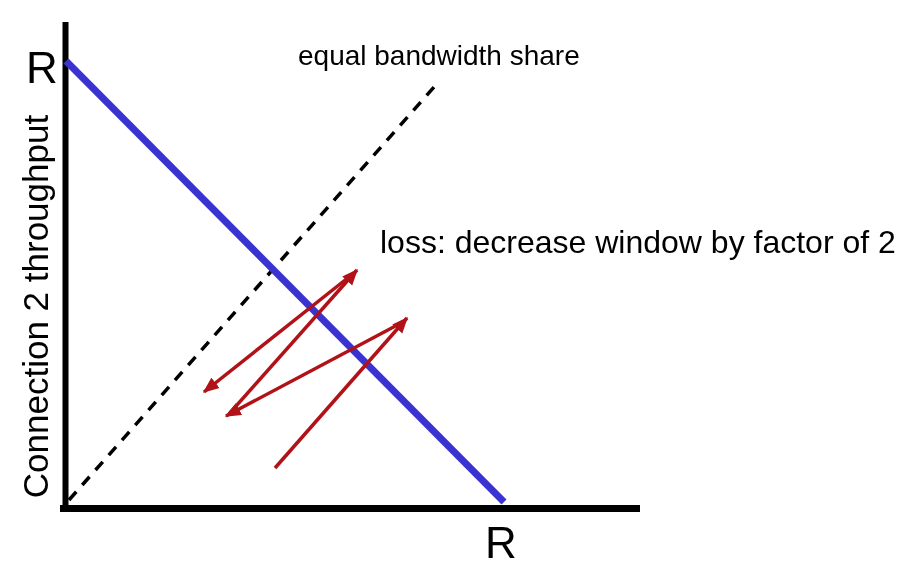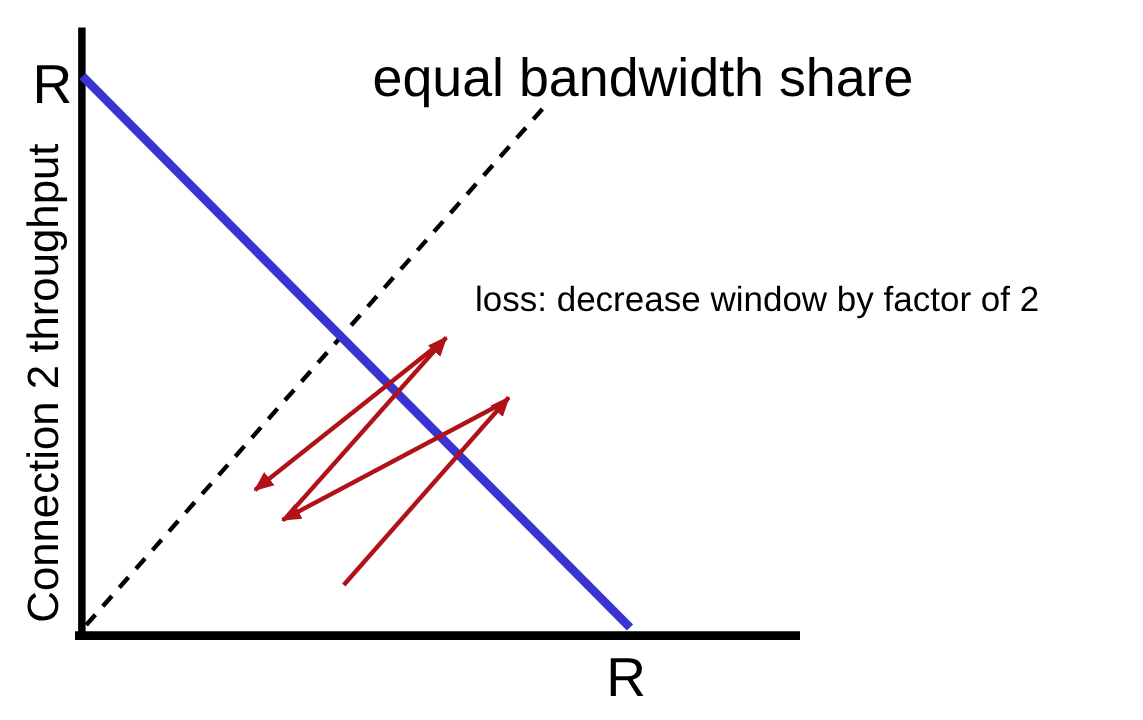--- a/index.html
+++ b/index.html
@@ -23,26 +23,26 @@
   }
   .lbl {
     position: absolute;
     white-space: nowrap;
     line-height: 1;
     color: #000000;
   }
   .lbl-equal-share {
     left: 298px;
     top: 42px;
-    font-size: 43px;
+    font-size: 28px;
   }
   .lbl-loss {
     left: 380px;
     top: 226px;
-    font-size: 28px;
+    font-size: 32px;
   }
   .lbl-r-top {
     left: 26px;
     top: 46px;
     font-size: 44px;
   }
   .lbl-r-bottom {
     left: 485px;
     top: 521px;
     font-size: 44px;

